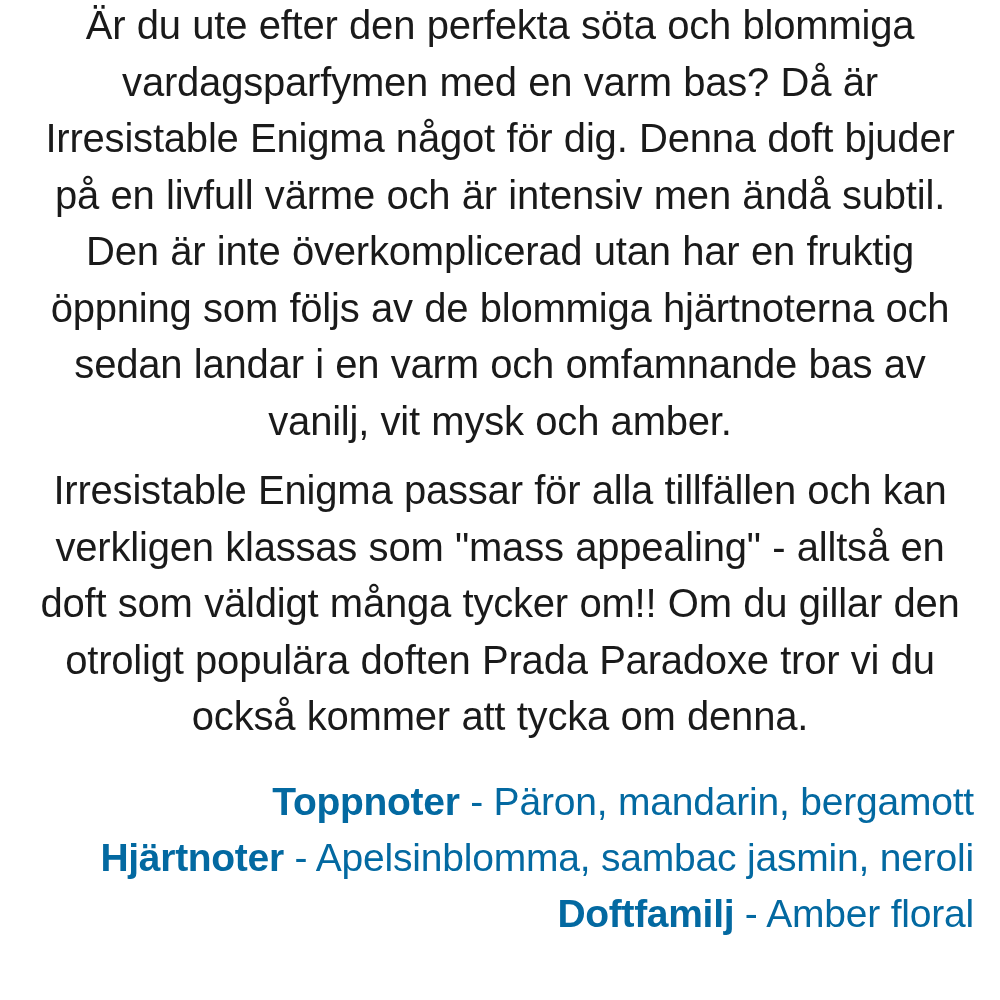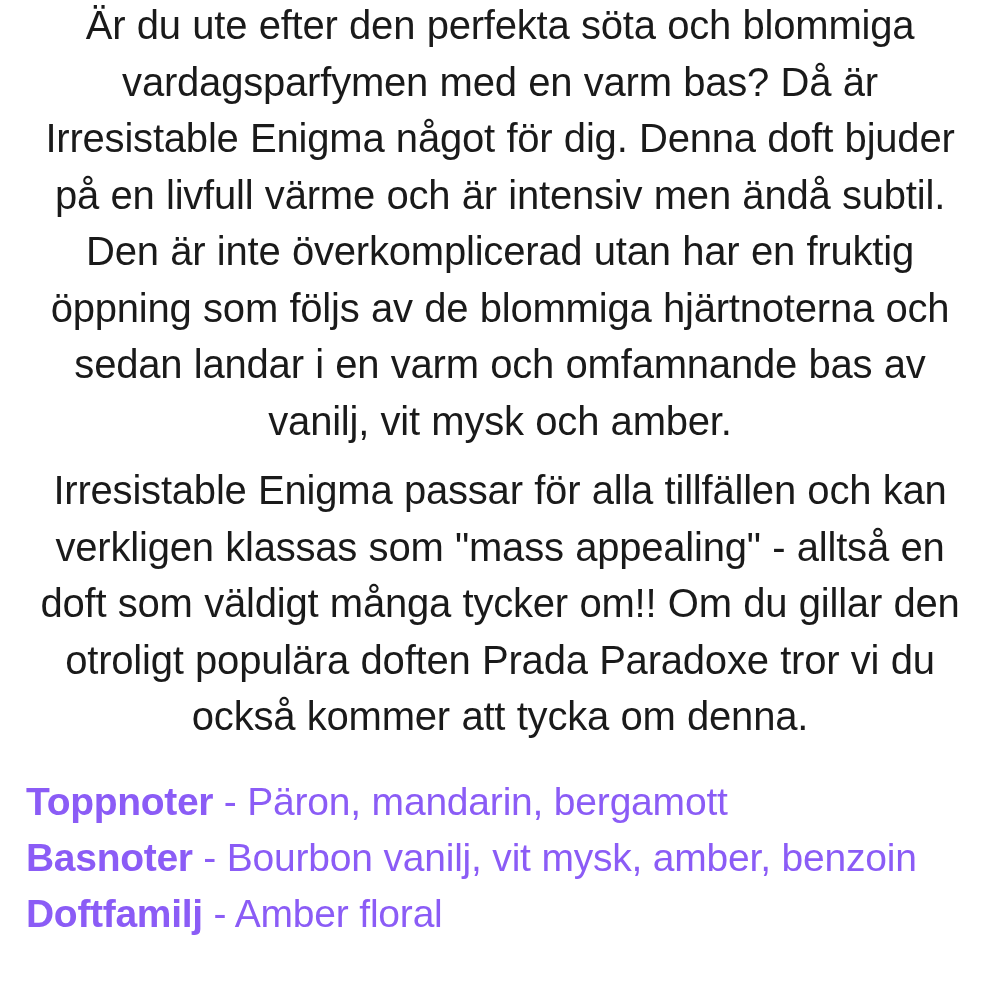--- a/index.html
+++ b/index.html
@@ -54,25 +54,25 @@
   }
 
   .notes-list {
     margin: 0;
     padding: 0;
     list-style: none;
     margin-top: 29px;
   }
 
   .note-line {
-    text-align: left;
+    text-align: right;
     font-size: 39px;
     line-height: 56px;
     letter-spacing: -0.2px;
-    color: #8b5cf6;
+    color: #0369a1;
     white-space: nowrap;
   }
 
   .note-label {
     font-weight: 700;
     letter-spacing: -0.3px;
   }
 
   .note-separator {
     font-weight: 400;
@@ -94,24 +94,24 @@
     <p class="paragraph">Irresistable Enigma passar för alla tillfällen och kan verkligen klassas som "mass appealing" - alltså en doft som väldigt många tycker om!! Om du gillar den otroligt populära doften Prada Paradoxe tror vi du också kommer att tycka om denna.</p>
 
   </div>
 
   <ul class="notes-list">
 
     <li class="note-line">
       <span class="note-label">Toppnoter</span><span class="note-separator"> - </span><span class="note-value">Päron, mandarin, bergamott</span>
     </li>
 
+    <li class="note-line">
+      <span class="note-label">Hjärtnoter</span><span class="note-separator"> - </span><span class="note-value">Apelsinblomma, sambac jasmin, neroli</span>
+    </li>
 
-    <li class="note-line">
-      <span class="note-label">Basnoter</span><span class="note-separator"> - </span><span class="note-value">Bourbon vanilj, vit mysk, amber, benzoin</span>
-    </li>
 
     <li class="note-line">
       <span class="note-label">Doftfamilj</span><span class="note-separator"> - </span><span class="note-value">Amber floral</span>
     </li>
 
   </ul>
 
 </div>
 
 </body></html>

